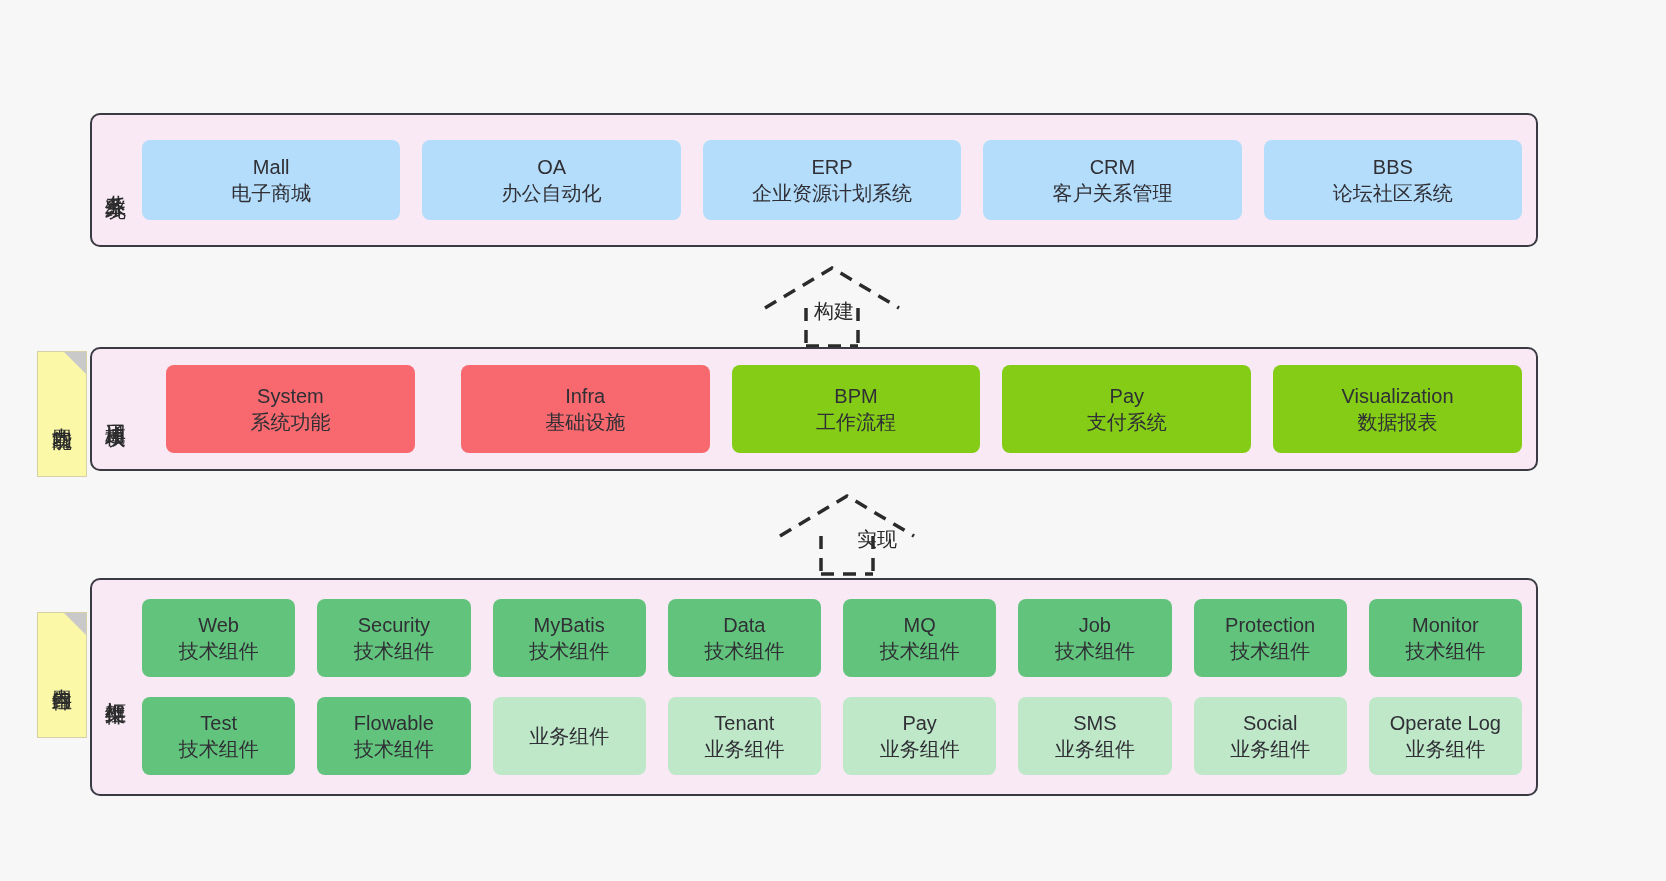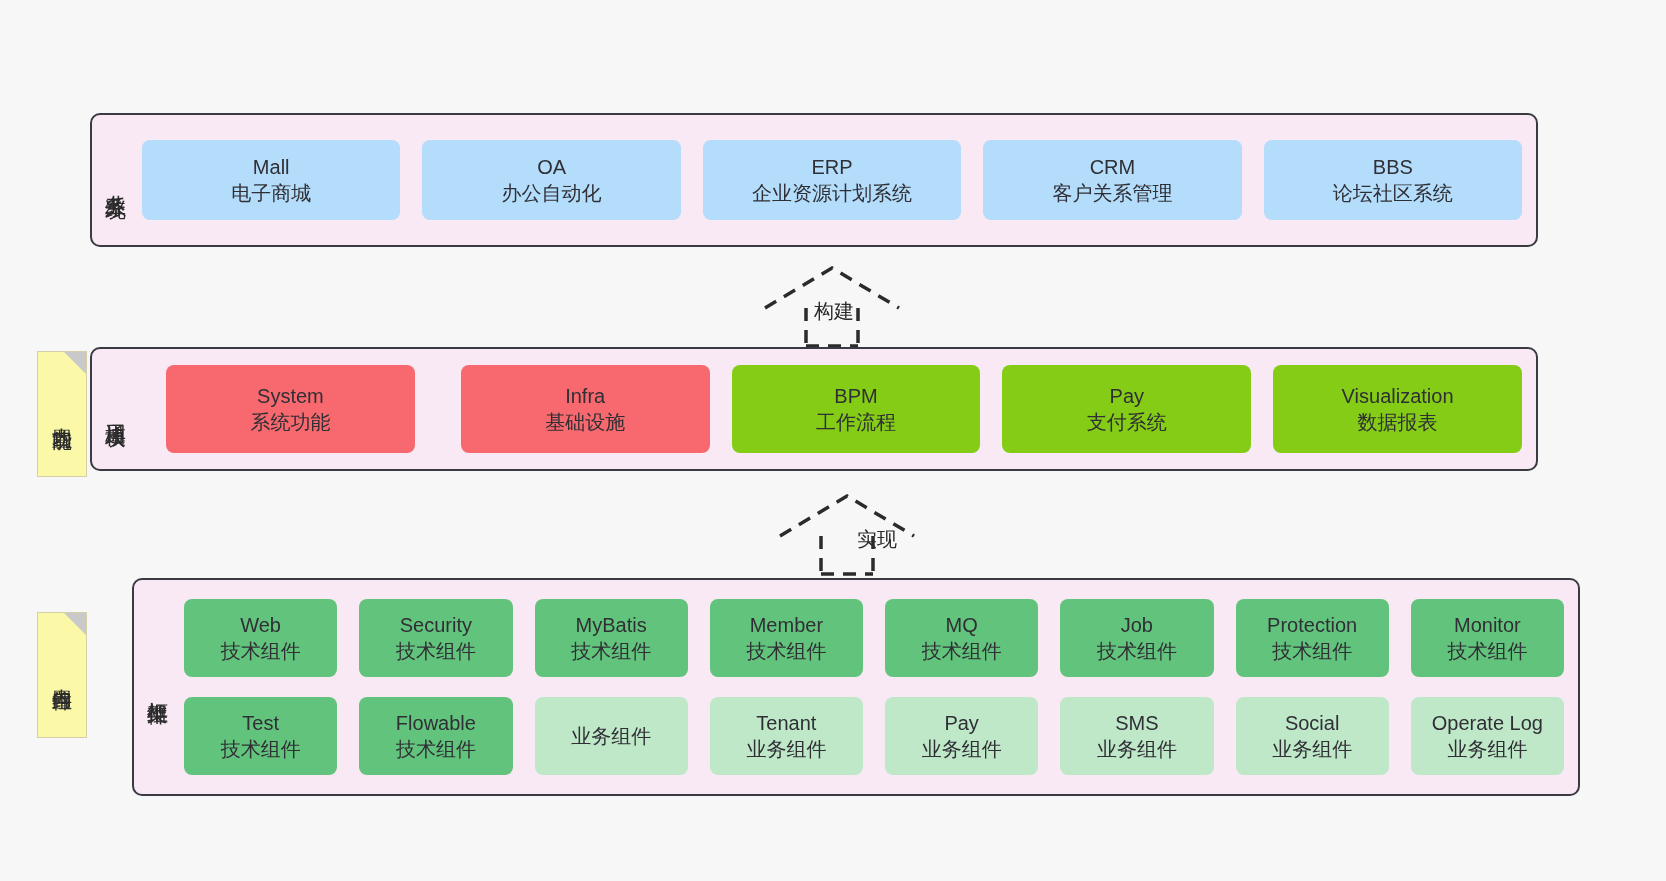--- a/index.html
+++ b/index.html
@@ -212,38 +212,38 @@
       <path d="M46 84 L98 84" fill="none" stroke="#2b2b2b" stroke-width="3.5" stroke-dasharray="13 9"></path>
     </svg>
     <div class="conn-label" style="left:54px; top:36px;margin-left:28px;">实现</div>
   </div>
 
   <div class="note" style="left:37px; top:612px; width:50px; height:126px;">
     <span>内置组件</span>
     <span class="fold"></span>
   </div>
 
-  <div class="layer" id="layer-2" style="left:90px; top:578px; width:1448px; height:218px;margin-left:42px;">
+  <div class="layer" id="layer-2" style="left:90px; top:578px; width:1448px; height:218px;">
     <div class="layer-label">框架组件</div>
     <div class="layer-body" style="gap:20px;">
       <div class="row">
         <div class="box green">
           <span class="t-en">Web</span>
           <span class="t-cn">技术组件</span>
         </div>
         <div class="box green">
           <span class="t-en">Security</span>
           <span class="t-cn">技术组件</span>
         </div>
         <div class="box green">
           <span class="t-en">MyBatis</span>
           <span class="t-cn">技术组件</span>
         </div>
         <div class="box green">
-          <span class="t-en">Member</span>
+          <span class="t-en">Data</span>
           <span class="t-cn">技术组件</span>
         </div>
         <div class="box green">
           <span class="t-en">MQ</span>
           <span class="t-cn">技术组件</span>
         </div>
         <div class="box green">
           <span class="t-en">Job</span>
           <span class="t-cn">技术组件</span>
         </div>

